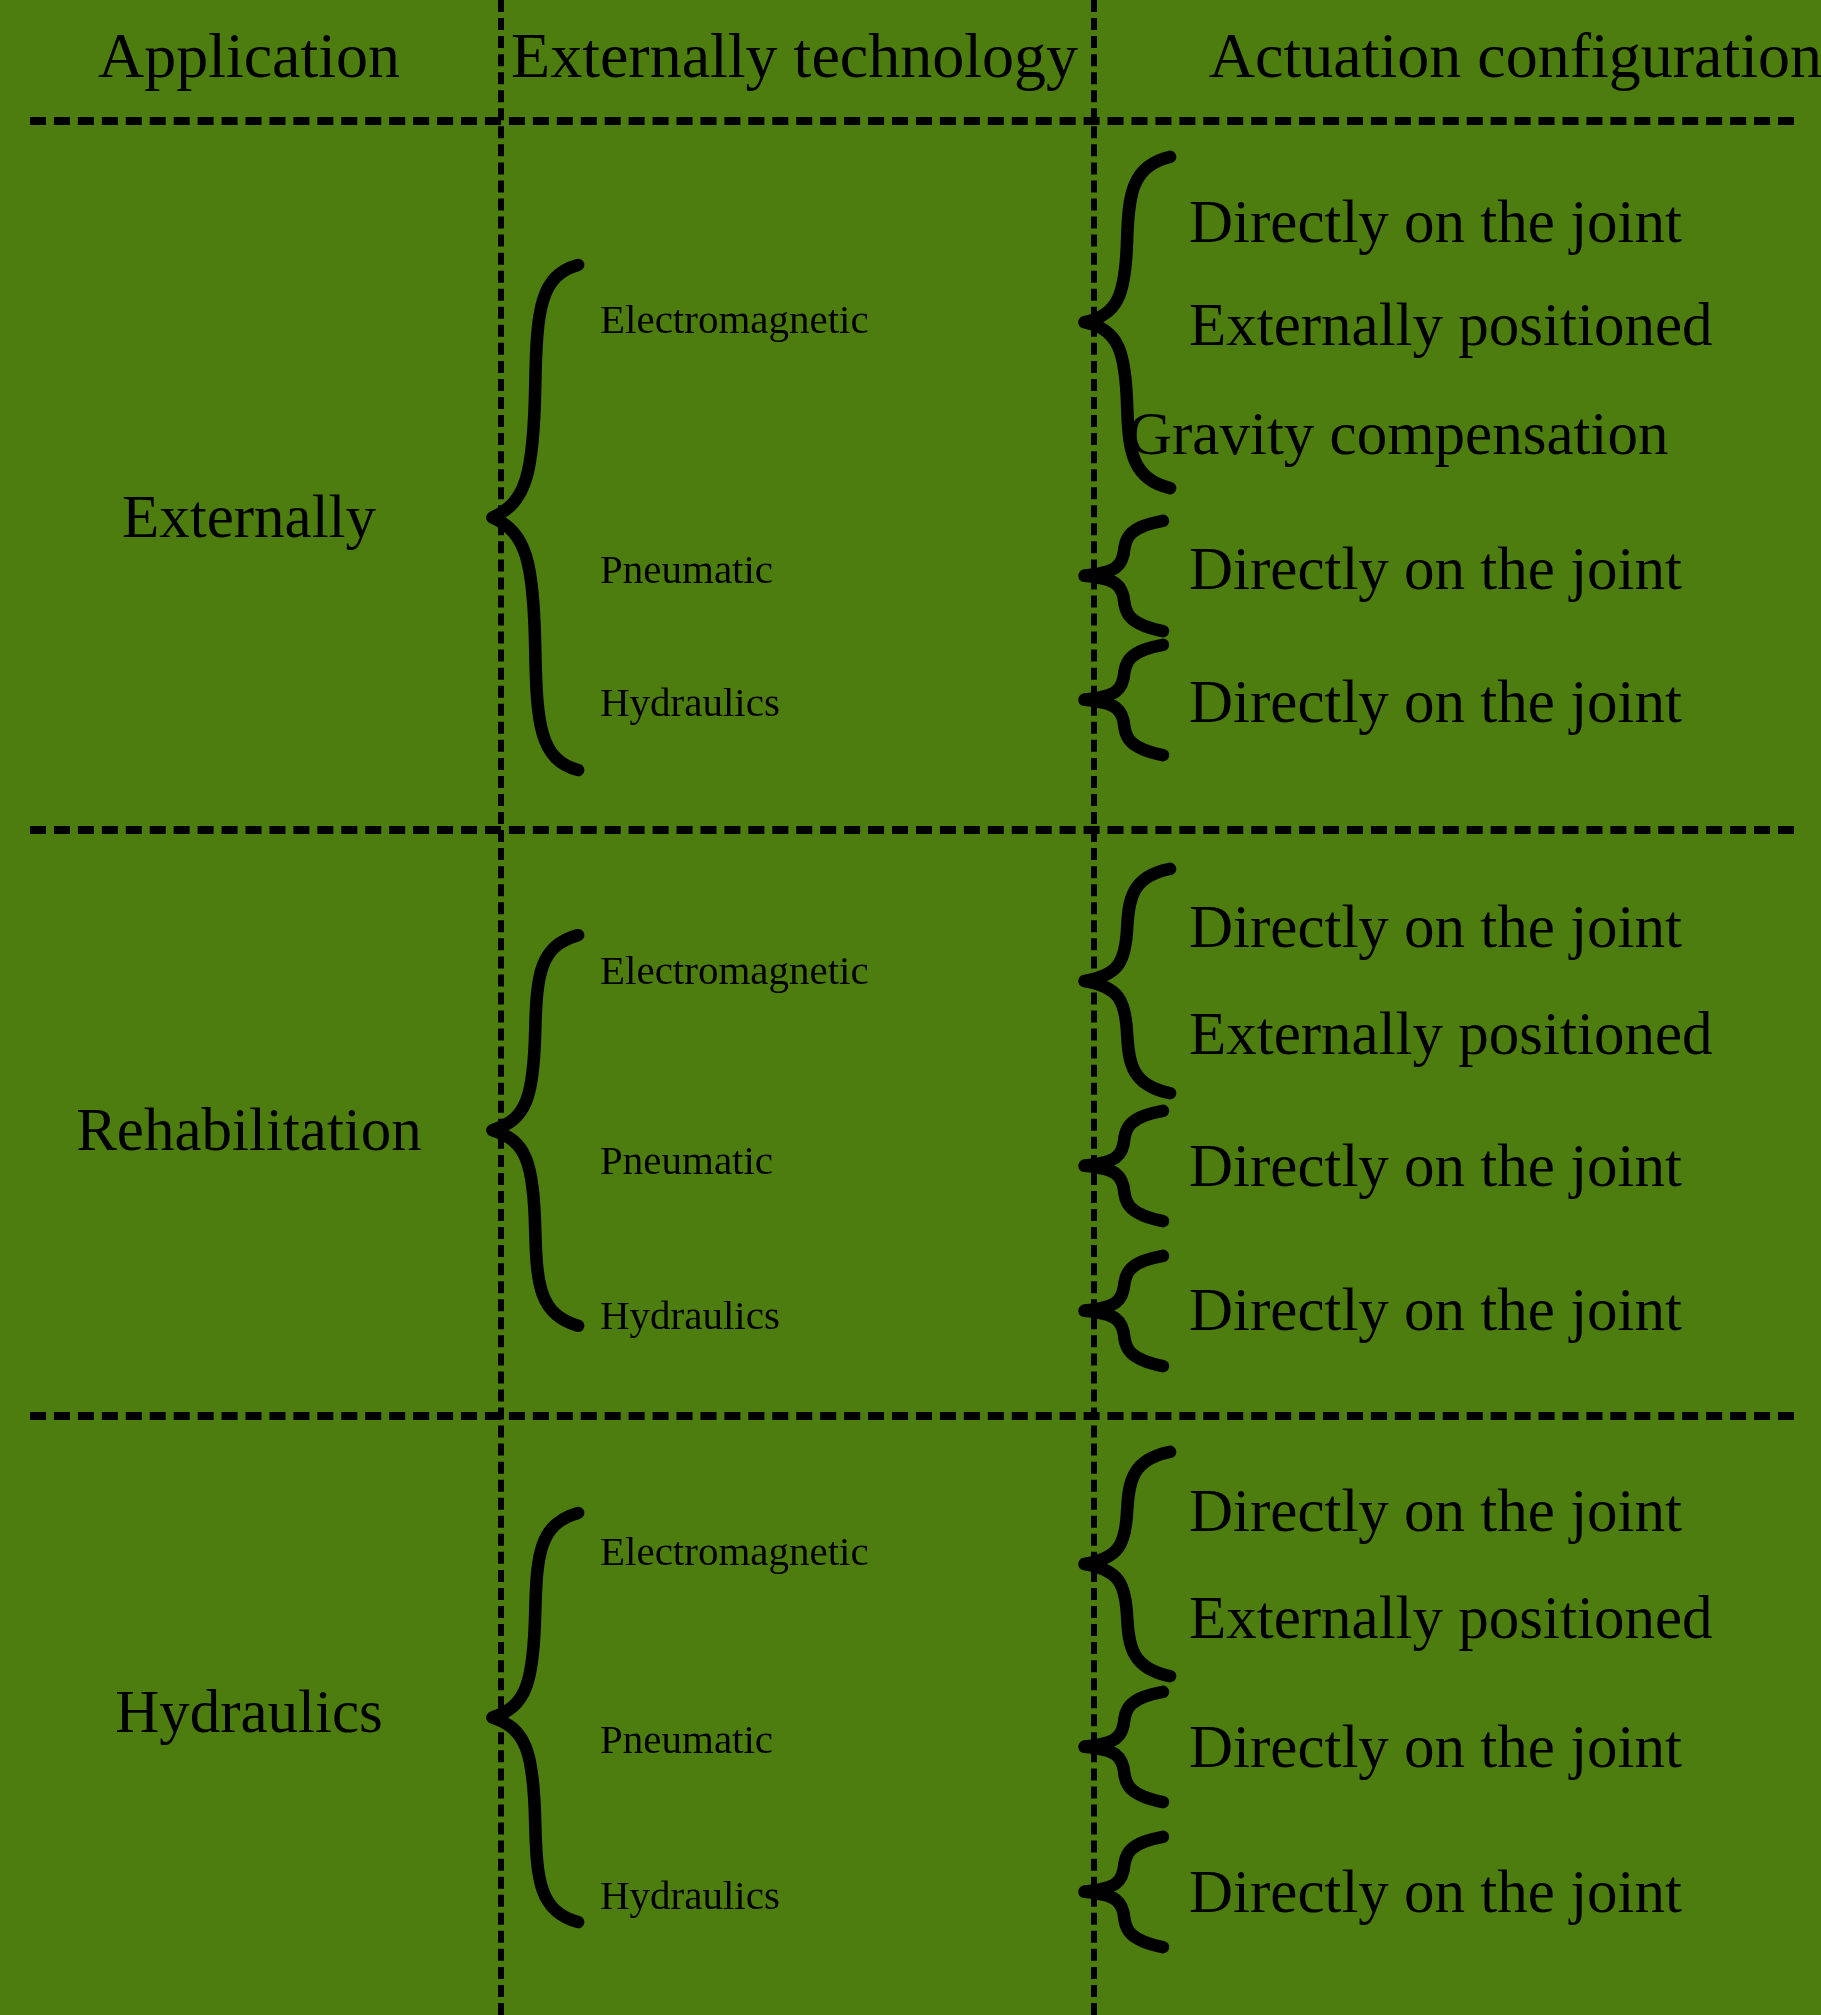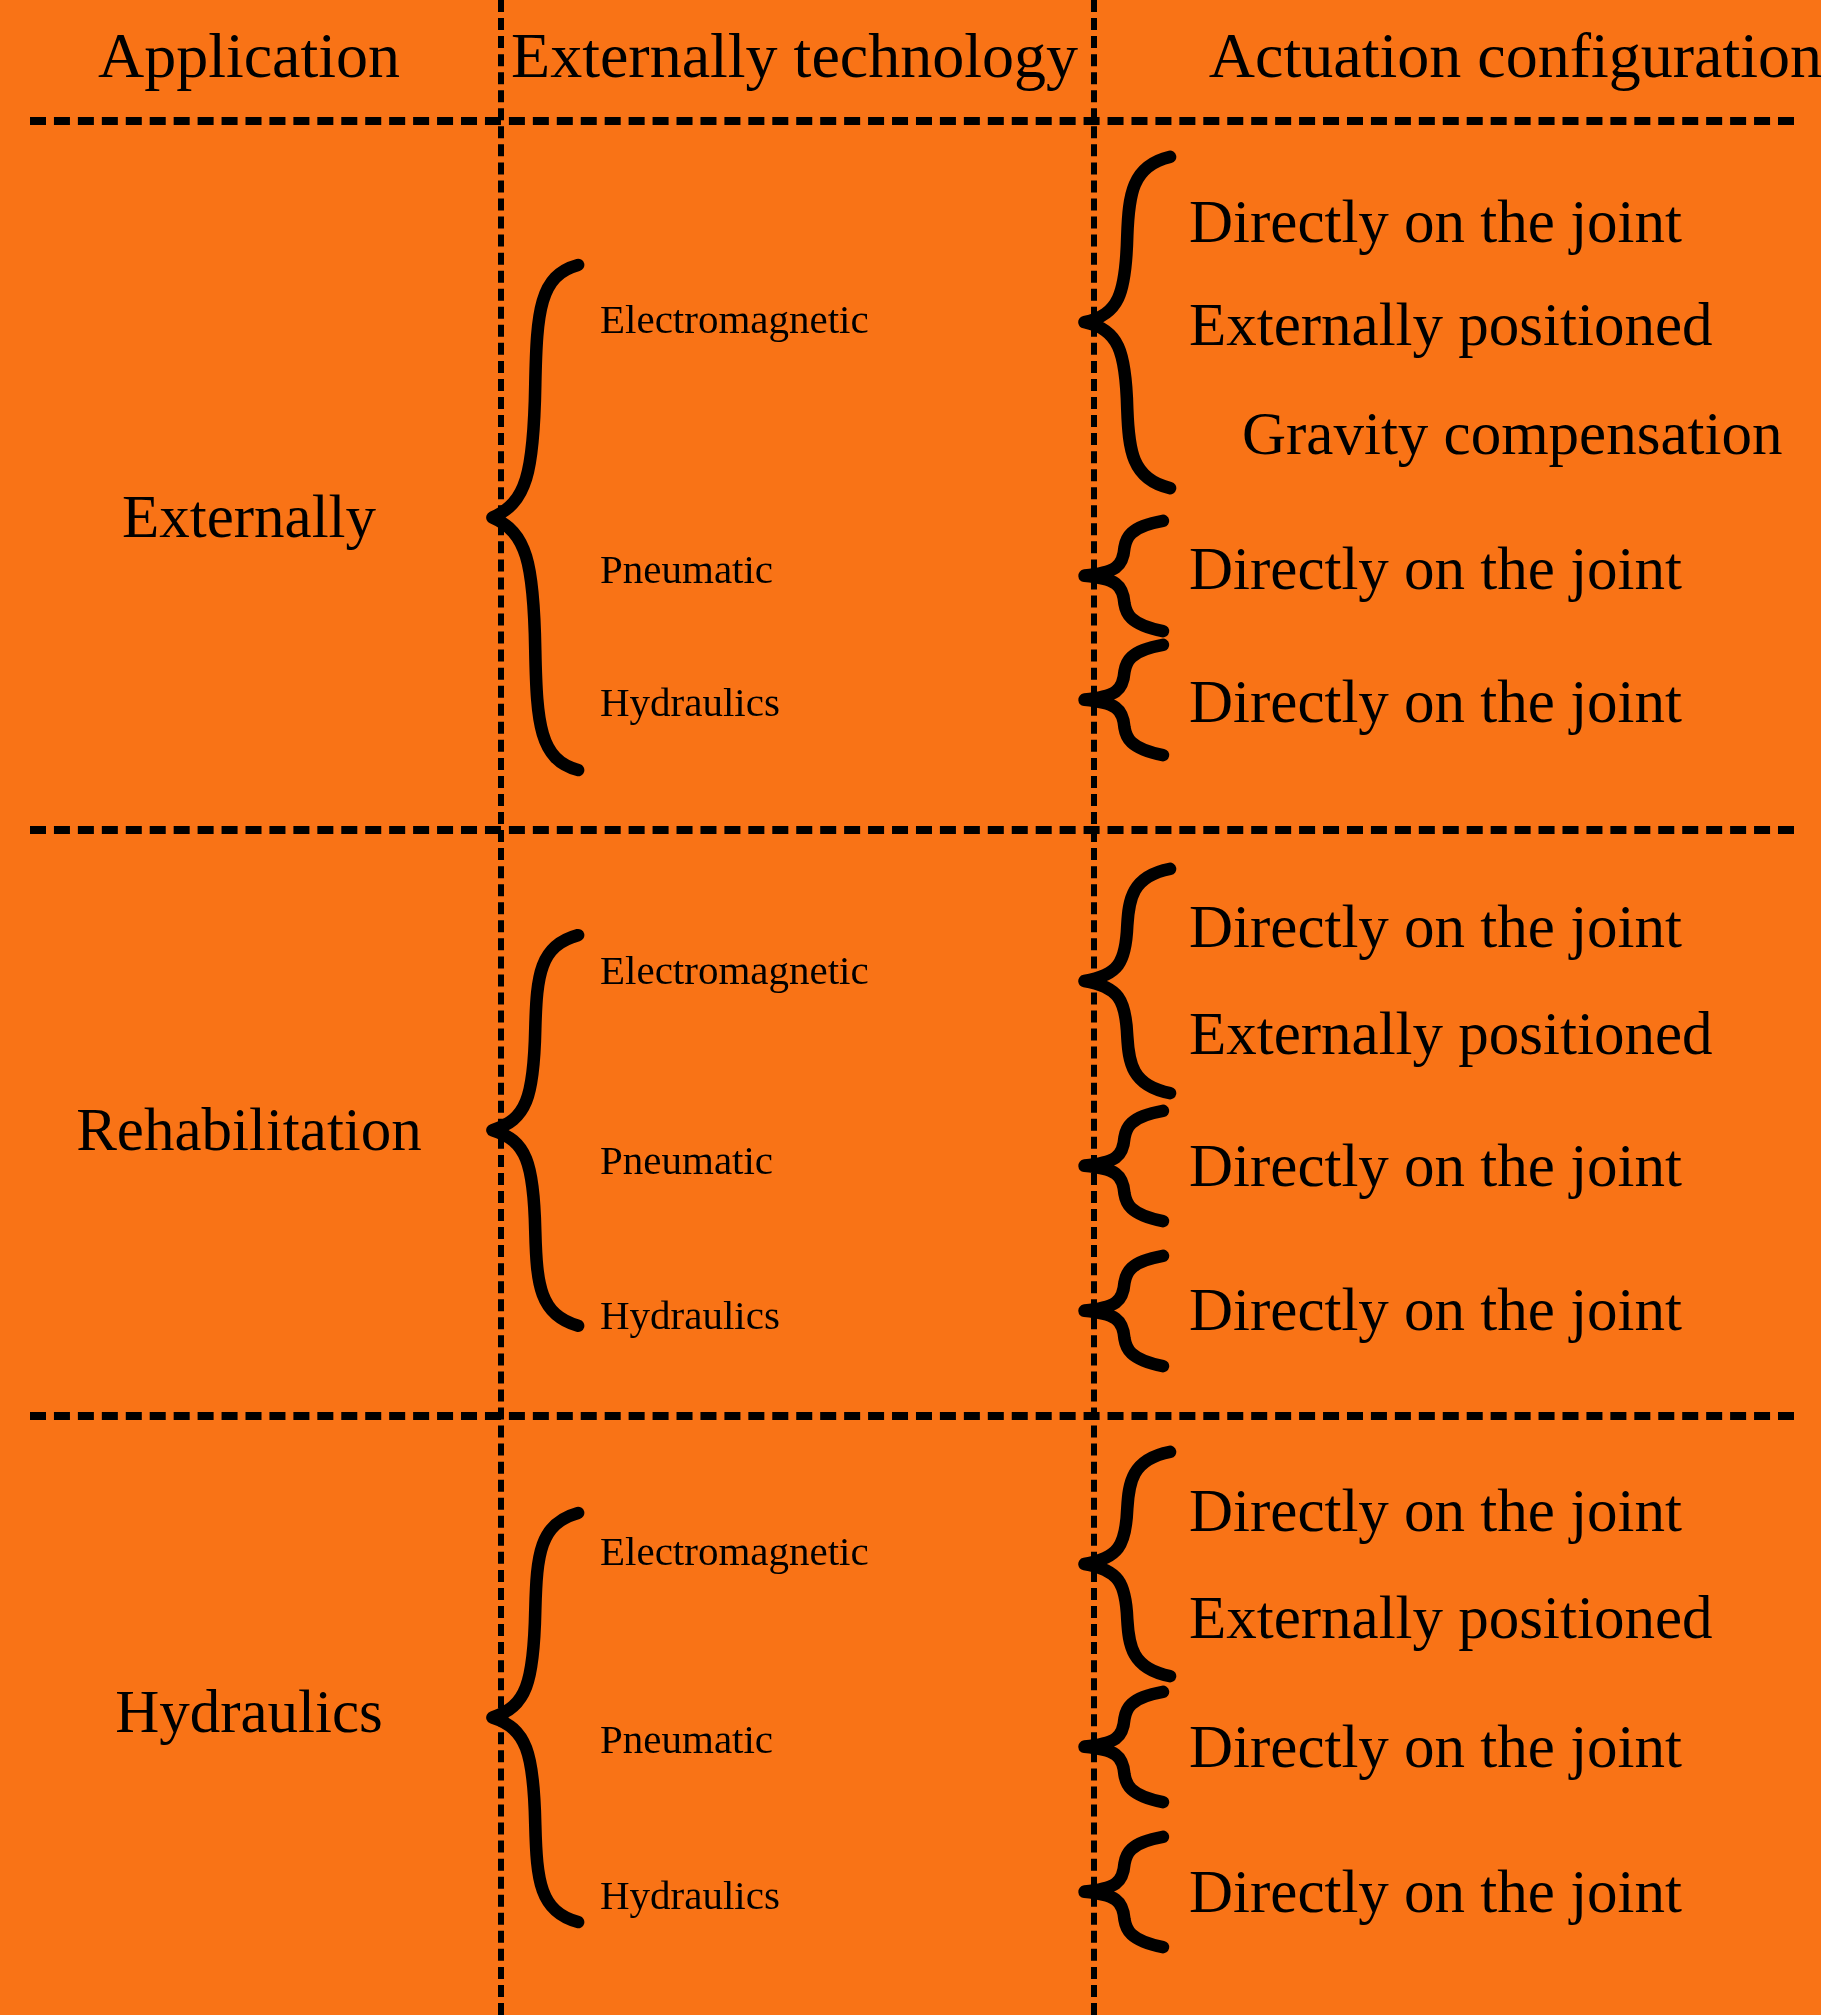--- a/index.html
+++ b/index.html
@@ -4,21 +4,21 @@
 <style>
   html, body {
     margin: 0;
     padding: 0;
     background: #ffffff;
   }
   #page {
     position: relative;
     width: 1821px;
     height: 2015px;
-    background: #f97316;
+    background: #4d7c0f;
     font-family: "Liberation Serif", "DejaVu Serif", serif;
     color: #000000;
     overflow: hidden;
   }
   
   .hrule {
     position: absolute;
     left: 29.5px;
     right: 26.6px;
     height: 0;
@@ -122,21 +122,21 @@
   <svg class="brace" style="left:1080px; top:639px;" width="89" height="122" viewBox="0 0 120 165">
     <path stroke-width="17" d="M 112 8
                                C 66 16, 62 32, 60 44
                                C 58 70, 48 78, 6 82
                                C 48 86, 58 94, 60 120
                                C 62 132, 66 148, 112 157"></path>
   </svg>
 
   <div class="conf" style="left:1189px; top:222px;">Directly on the joint</div>
   <div class="conf" style="left:1189px; top:325px;">Externally positioned</div>
-  <div class="conf" style="left:1242px; top:434px;">Gravity compensation</div>
+  <div class="conf" style="left:1128px; top:434px;">Gravity compensation</div>
   <div class="conf" style="left:1189px; top:569px;">Directly on the joint</div>
   <div class="conf" style="left:1189px; top:702px;">Directly on the joint</div>
 
   <div class="appl" style="left:0px; width:498px; top:1130px;">Rehabilitation</div>
 
   <svg class="brace" style="left:488px; top:929px;" width="96" height="403" viewBox="0 0 130 545">
     <path stroke-width="17" d="M 122 8
                                C 70 22, 66 62, 64 135
                                C 62 228, 52 258, 6 272
                                C 52 286, 62 316, 64 409

